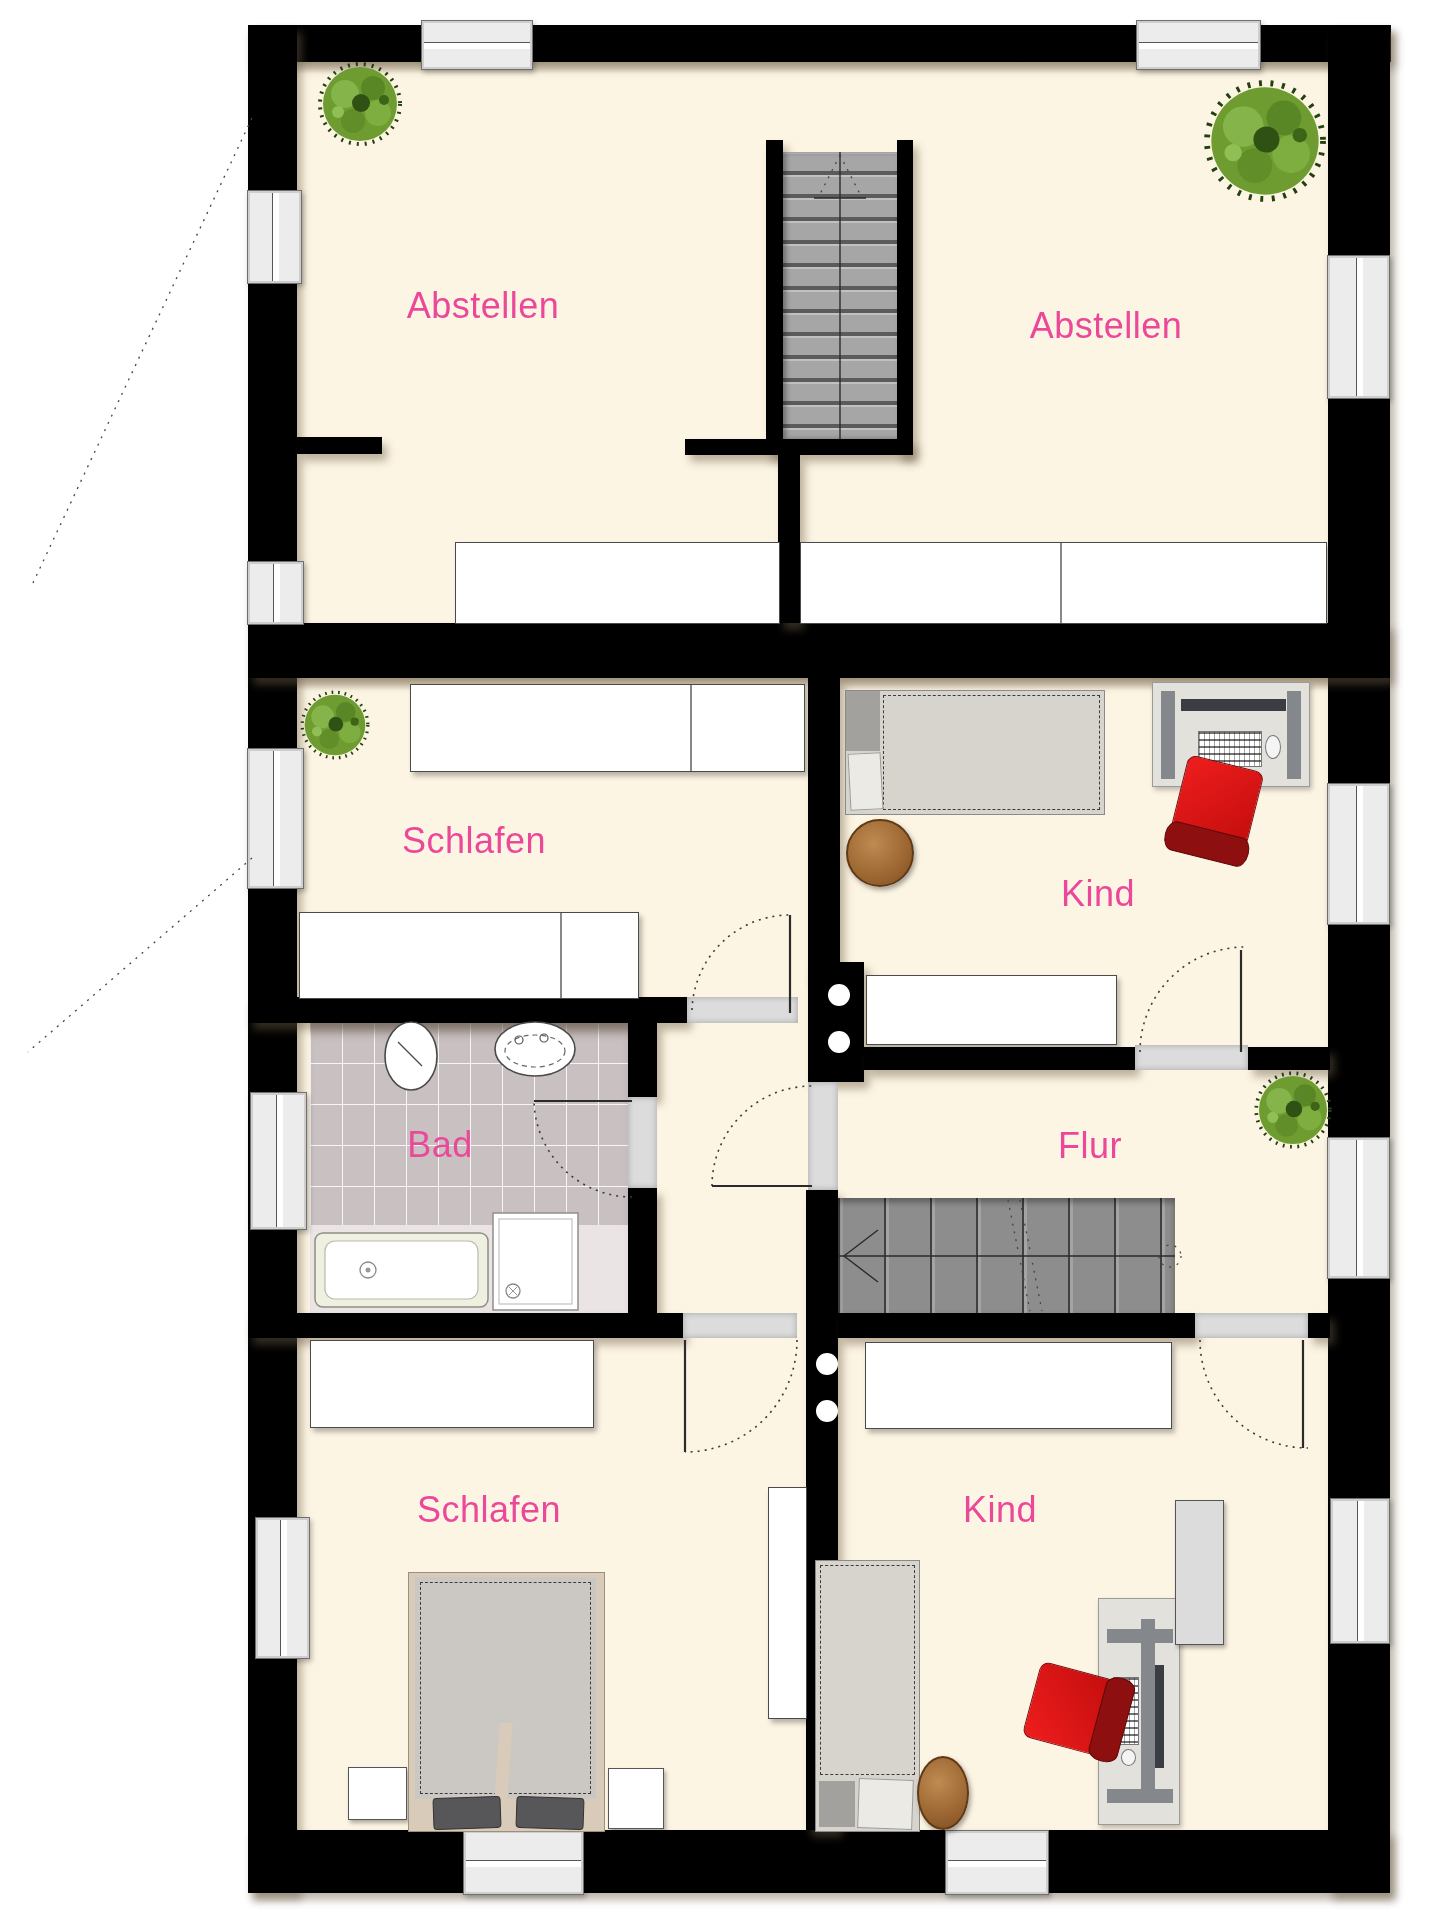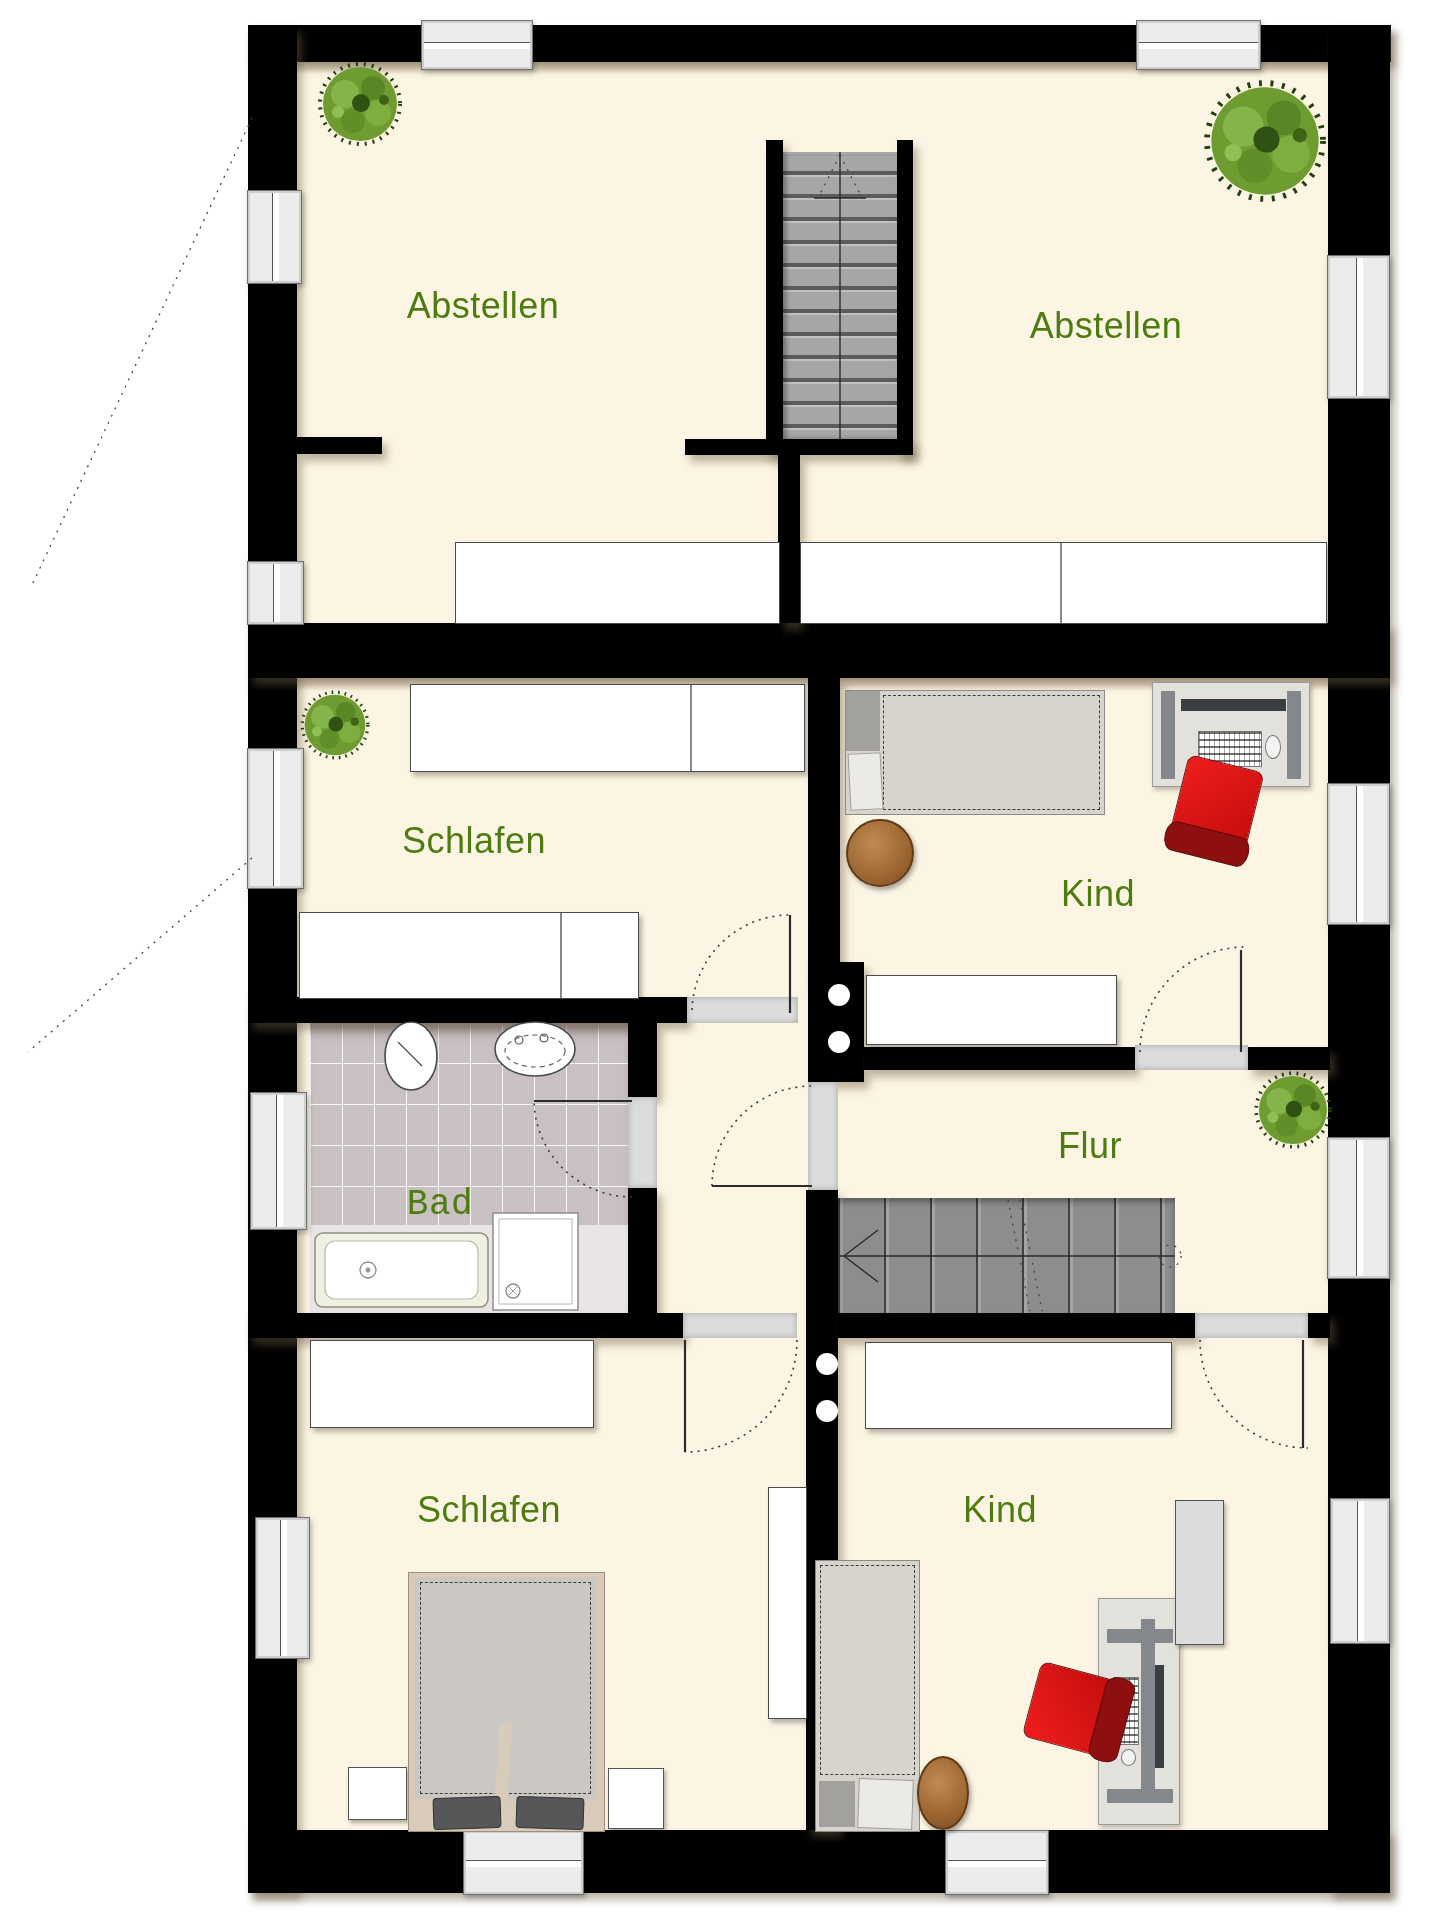--- a/index.html
+++ b/index.html
@@ -8,21 +8,21 @@
   .abs{position:absolute;}
   .floor{background:#fdf5e4;}
   .wall{background:#000;box-shadow:5px 7px 8px rgba(110,95,70,.45);}
   .threshold{background:#dcdcdc;box-shadow:inset 0 0 6px rgba(0,0,0,.25);}
   .window{background:#ececec;border:1px solid #6f6f6f;box-shadow:inset 0 0 0 2px rgba(130,130,130,.28), 2px 3px 5px rgba(0,0,0,.25);}
   .window .pane{position:absolute;background:#fff;}
   .window.h .pane{left:2px;right:2px;top:50%;height:6px;margin-top:-3px;border-top:1px solid #555;}
   .window.v .pane{top:2px;bottom:2px;left:50%;width:6px;margin-left:-3px;border-left:1px solid #555;}
   .furn{background:#fff;border:1px solid #4a4a4a;box-shadow:3px 4px 5px rgba(0,0,0,.28);}
   .seam{position:absolute;top:0;bottom:0;width:0;border-left:1px solid #888;border-right:1px solid #888;}
-  .lbl{position:absolute;transform:translate(-50%,-50%);font-size:36px;color:#4d7c0f;white-space:nowrap;letter-spacing:.5px;}
+  .lbl{position:absolute;transform:translate(-50%,-50%);font-size:36px;color:#ec4899;white-space:nowrap;letter-spacing:.5px;}
   .stair1{background:#a6a6a6;background-image:repeating-linear-gradient(to bottom,rgba(255,255,255,.30) 0 2px,rgba(255,255,255,0) 2px 19px,rgba(0,0,0,.45) 19px 23px);box-shadow:inset 3px 0 5px rgba(0,0,0,.35);}
   .stair2{background:#8d8d8d;background-image:repeating-linear-gradient(to right,rgba(0,0,0,.55) 0 2px,rgba(255,255,255,.20) 2px 5px,rgba(255,255,255,0) 5px 46px);box-shadow:inset 0 4px 6px rgba(0,0,0,.35);}
   .tiles{background-color:#c9c1c1;background-image:linear-gradient(rgba(255,255,255,.85) 0 1px,transparent 1px),linear-gradient(90deg,rgba(255,255,255,.85) 0 1px,transparent 1px);background-size:32px 41px;box-shadow:inset 0 16px 12px -8px rgba(90,75,75,.55);}
   .badlower{background:#eae4e4;}
   .shade{background:linear-gradient(to bottom,rgba(140,122,95,.45),rgba(140,122,95,0));}
   .bed{border:1px solid #8a8a8a;background:#d7d3cd;}
   .bed .duvet{position:absolute;outline:1.5px dashed #3c3c3c;outline-offset:-5px;}
   .pillow{position:absolute;background:#eceae5;border:1px solid #9a9a9a;}
   .darkblock{position:absolute;background:#a3a19d;}
   .bed3{background:#d9cbb9;border:1px solid #9d8f7c;}
@@ -192,21 +192,21 @@
       <div class="back"></div>
   </div>
 
   <div class="abs ottoman" style="left:846px;top:819px;width:64px;height:64px;"></div>
   <div class="abs ottoman" style="left:917px;top:1756px;width:48px;height:70px;"></div>
 
   <div class="lbl" style="left:483px;top:306px;">Abstellen</div>
   <div class="lbl" style="left:1106px;top:326px;">Abstellen</div>
   <div class="lbl" style="left:474px;top:841px;">Schlafen</div>
   <div class="lbl" style="left:1098px;top:894px;">Kind</div>
-  <div class="lbl" style="left:440px;top:1204px;font-family:Liberation Mono, monospace;">Bad</div>
+  <div class="lbl" style="left:440px;top:1145px;">Bad</div>
   <div class="lbl" style="left:1090px;top:1146px;">Flur</div>
   <div class="lbl" style="left:489px;top:1510px;">Schlafen</div>
   <div class="lbl" style="left:1000px;top:1510px;">Kind</div>
 
   <svg class="overlay" width="1453" height="1919" viewBox="0 0 1453 1919">
     <defs>
       <g id="plantdef">
         <circle r="40" fill="none" stroke="#23400f" stroke-width="4" stroke-dasharray="2 6"></circle>
         <circle r="37" fill="#6e9c31"></circle>
         <circle cx="-15" cy="-10" r="14" fill="#85b54a"></circle>

